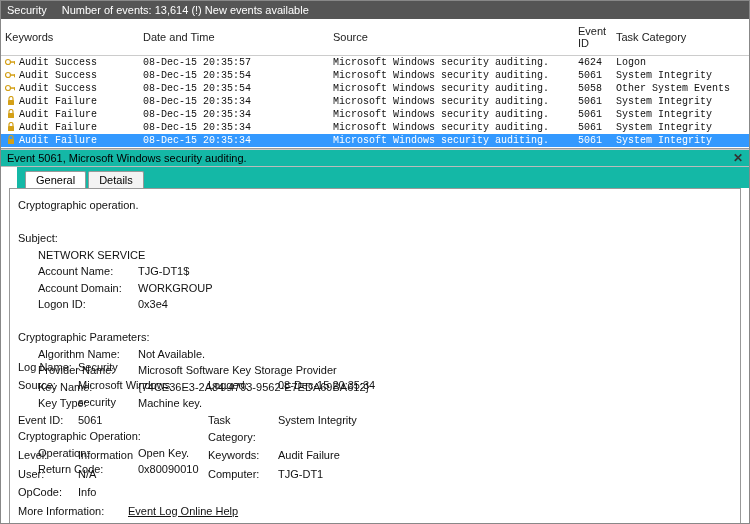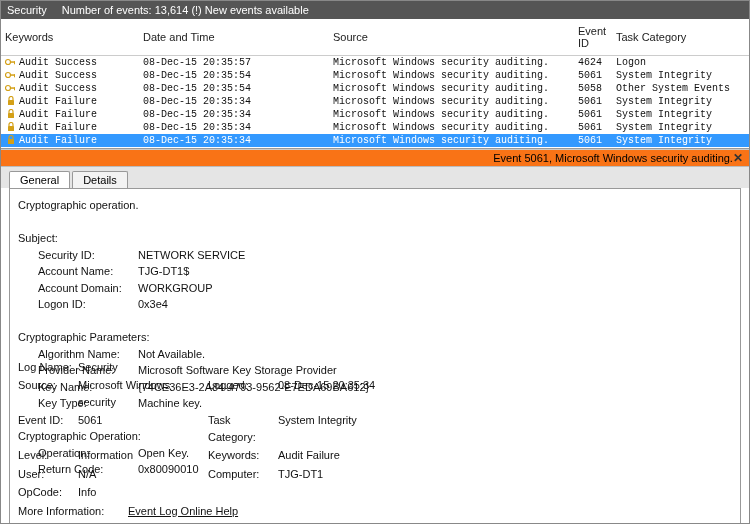--- a/index.html
+++ b/index.html
@@ -15,24 +15,24 @@
     .event-table .col-keywords { width: 138px; }
     .event-table .col-datetime { width: 190px; }
     .event-table .col-source { width: 245px; }
     .event-table .col-eventid { width: 38px; text-align: left; }
     .event-table .col-category { width: auto; }
     .event-table tbody tr.selected { background: #3399ff; color: #fff; }
     .event-table tbody tr.selected td { color: #fff; }
     .key-icon { display: inline-block; width: 12px; height: 10px; position: relative; margin-right: 2px; vertical-align: middle; }
     .key-icon svg { width: 12px; height: 10px; }
     
-    .detail-header { background: #f97316; display: flex; justify-content: flex-end; align-items: center; padding: 2px 6px; font-size: 11px; border-top: 1px solid #ccc; border-bottom: 1px solid #bbb; height: 18px; }
+    .detail-header { background: #14b8a6; display: flex; justify-content: space-between; align-items: center; padding: 2px 6px; font-size: 11px; border-top: 1px solid #ccc; border-bottom: 1px solid #bbb; height: 18px; }
     .close-x { cursor: pointer; font-weight: bold; font-size: 12px; color: #333; }
     
-    .tabs { display: flex; padding: 4px 8px 0 8px; background: #e5e5e5; }
+    .tabs { display: flex; padding: 4px 8px 0 8px; background: #14b8a6; margin-left: 16px; }
     .tab { padding: 2px 10px; background: #fff; border: 1px solid #999; border-bottom: none; border-radius: 2px 2px 0 0; margin-right: 2px; font-size: 11px; cursor: pointer; }
     .tab.active { background: #fff; position: relative; z-index: 2; }
     .tab:not(.active) { background: #f3f3f3; }
     
     .detail-panel { margin: 0 8px 8px 8px; border: 1px solid #999; padding: 8px; height: 340px; position: relative; font-size: 11px; line-height: 1.5; overflow-y: scroll;}
     .detail-content { color: #111; }
     .detail-row { display: flex; }
     .indent1 { padding-left: 20px; }
     .lbl { width: 100px; }
     
@@ -159,21 +159,20 @@
   <div class="tab active">General</div>
   <div class="tab">Details</div>
 </div>
 
 <div class="detail-panel">
   <div class="detail-content">
     <div>Cryptographic operation.</div>
     <br>
     <div>Subject:</div>
     <div class="detail-row indent1">
-        <span class="lbl">Security ID:</span>
         <span>NETWORK SERVICE</span>
       </div>
     <div class="detail-row indent1">
         <span class="lbl">Account Name:</span>
         <span>TJG-DT1$</span>
       </div>
     <div class="detail-row indent1">
         <span class="lbl">Account Domain:</span>
         <span>WORKGROUP</span>
       </div>

